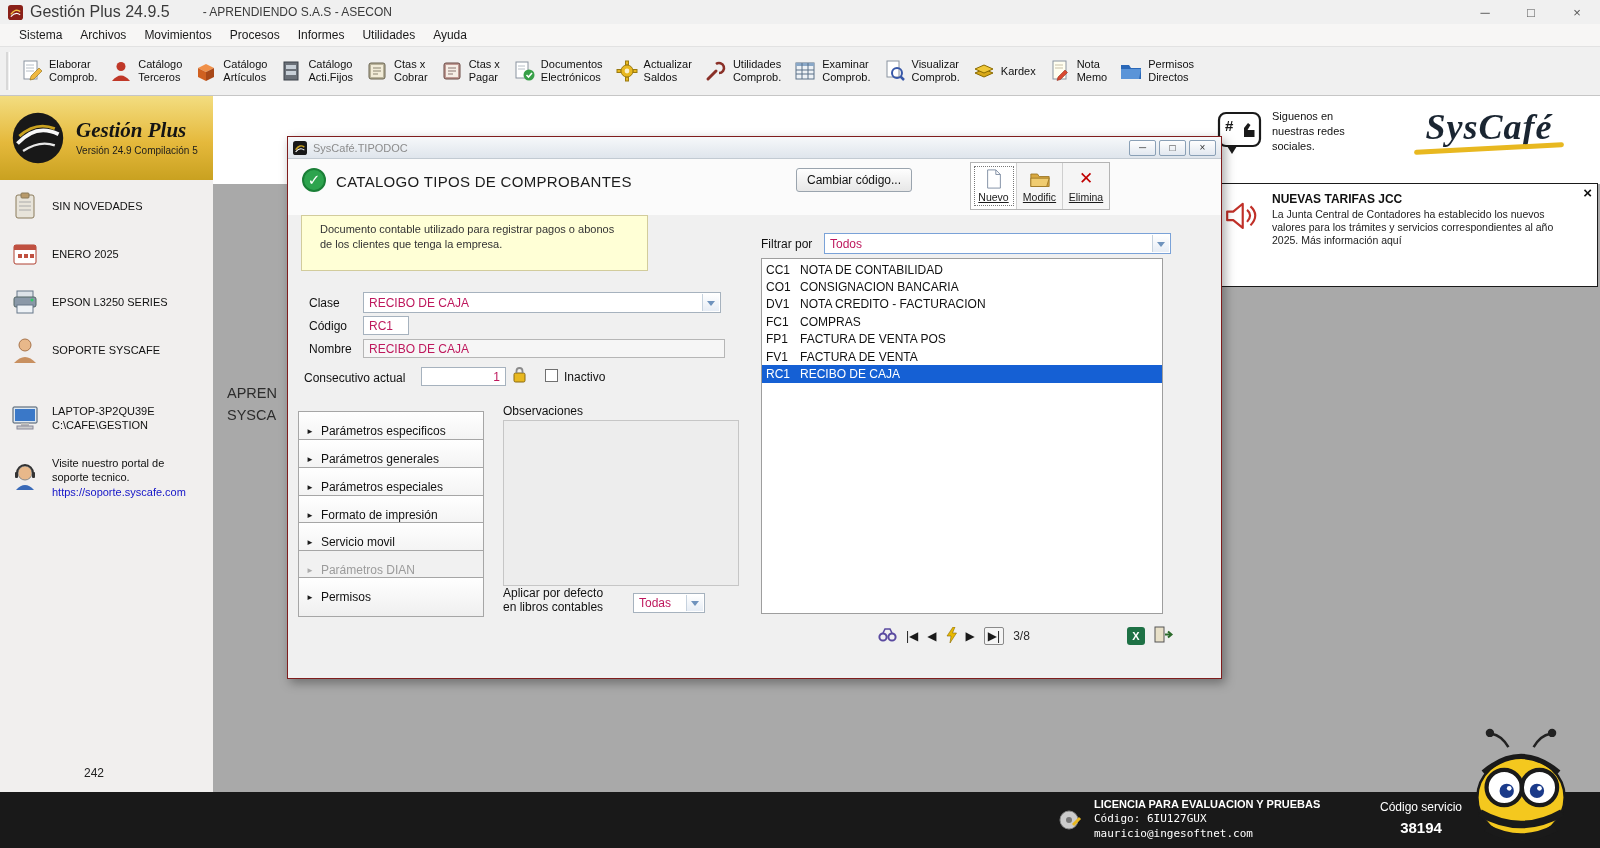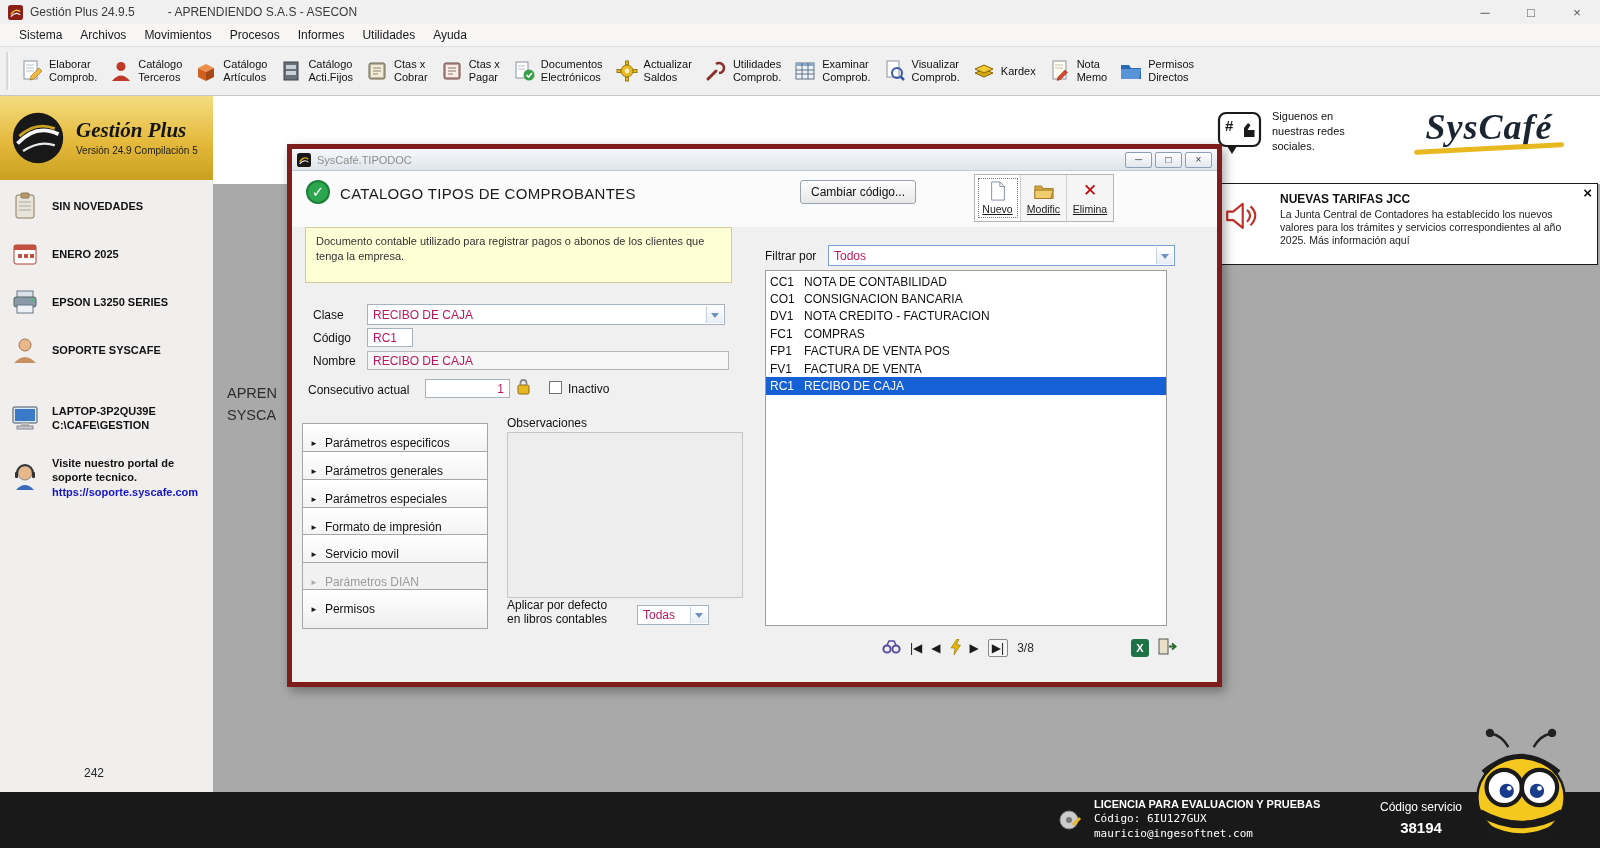--- a/index.html
+++ b/index.html
@@ -3,88 +3,88 @@
 <meta charset="utf-8">
 <style>
   *{margin:0;padding:0;box-sizing:border-box;}
   html,body{width:1600px;height:848px;}
   body{font-family:"Liberation Sans","DejaVu Sans",sans-serif;overflow:hidden;background:#a9a9a9;}
   .screen{position:relative;width:1600px;height:848px;background:#a9a9a9;overflow:hidden;}
 
   
   .titlebar{position:absolute;top:0;left:0;right:0;height:24px;background:#f0f0f0;display:flex;align-items:center;padding-left:8px;gap:7px;z-index:5;}
   .app-icon svg{width:15px;height:15px;display:block;}
-  .titlebar .title{font-size:12px;color:#3a3a3a;}
+  .titlebar .title{font-size:16px;color:#3a3a3a;}
   .titlebar .subtitle{font-size:12px;color:#3a3a3a;margin-left:26px;}
   .win-controls{margin-left:auto;display:flex;height:100%;}
   .win-btn{width:46px;display:flex;align-items:center;justify-content:center;font-size:13px;color:#555;}
 
   .menubar{position:absolute;top:24px;left:0;right:0;height:22px;background:#f7f6f5;display:flex;align-items:center;padding-left:10px;z-index:5;}
   .menu-item{font-size:12px;color:#1a1a1a;padding:2px 9px;}
 
   .toolbar{position:absolute;top:46px;left:0;right:0;height:50px;background:#f0f0f0;border-top:1px solid #e2e2e2;border-bottom:1px solid #c6c6c6;display:flex;align-items:center;padding:0 2px;z-index:5;}
   .tb-sep{width:4px;height:38px;border-left:2px solid #d8d8d8;border-right:1px solid #fff;margin:0 4px;}
   .tool{display:flex;align-items:center;gap:5px;padding:4px 6px;}
   .tool svg{width:24px;height:24px;display:block;}
   .tool .lbl{font-size:11px;color:#111;line-height:1.18;white-space:nowrap;}
 
   
   .main{position:absolute;top:96px;left:0;width:1600px;height:696px;}
   .sidebar{position:absolute;left:0;top:0;width:213px;height:100%;background:#f1efee;}
   .logo-block{height:84px;background:linear-gradient(180deg,#f3dd80,#e5b93c 55%,#c9a120);display:flex;align-items:center;gap:10px;padding:0 10px;}
   .logo-block svg{width:56px;height:56px;flex:none;}
   .logo-title{font-family:"Liberation Serif","DejaVu Serif",serif;font-style:italic;font-weight:bold;font-size:21px;color:#141414;line-height:1;}
   .logo-sub{font-size:10px;color:#1c1c1c;margin-top:4px;}
-  .side-items{padding:10px 24px 0 10px;font-weight:bold;}
+  .side-items{padding:10px 24px 0 10px;}
   .side-item{display:flex;align-items:center;gap:12px;margin-bottom:16px;min-height:32px;}
   .side-item svg{width:30px;height:30px;flex:none;}
   .side-item .txt{font-size:11px;color:#111;line-height:1.3;}
   .side-item .txt .ln2{display:block;}
   .side-link{color:#1414c8;}
   .side-counter{position:absolute;left:84px;bottom:12px;font-size:12px;color:#222;}
 
   .content{position:absolute;left:213px;top:0;width:1387px;height:100%;background:#a9a9a9;}
   .white-strip{position:absolute;left:0;top:0;width:100%;height:88px;background:#ffffff;}
   .social{position:absolute;left:1004px;top:13px;display:flex;gap:9px;}
   .social svg{width:46px;height:50px;}
   .social .txt{font-size:11px;color:#111;line-height:1.35;width:92px;}
   .brand{position:absolute;left:1186px;top:10px;width:180px;text-align:center;}
   .brand .brand-word{font-family:"Liberation Serif","DejaVu Serif",serif;font-style:italic;font-weight:bold;font-size:36px;color:#1a2531;letter-spacing:1px;}
   .brand .swoosh{width:150px;height:5px;background:#e8b820;border-radius:3px;transform:rotate(-3deg);margin:0 auto;margin-top:-2px;}
 
-  .newsbox{position:absolute;left:1000px;top:87px;width:385px;height:82px;background:#fff;border:1px solid #1a1a1a;display:flex;gap:20px;padding:8px 20px 17px 8px;overflow:hidden;}
+  .newsbox{position:absolute;left:1000px;top:87px;width:385px;height:104px;background:#fff;border:1px solid #1a1a1a;display:flex;gap:12px;padding:8px 20px 17px 8px;overflow:hidden;}
   .newsbox svg{width:38px;height:38px;flex:none;margin-top:4px;}
   .news-title{font-size:12px;font-weight:bold;color:#101010;}
   .news-body{font-size:10.5px;color:#222;line-height:1.25;margin-top:2px;}
   .news-close{position:absolute;top:1px;right:5px;font-size:15px;font-weight:bold;color:#111;line-height:1;}
 
   .bgtext{position:absolute;left:14px;top:286px;font-size:14.5px;color:#2d2d2d;line-height:22px;}
 
   
-  .dialog{position:absolute;left:74px;top:48px;width:935px;height:543px;background:#f0f0f0;border:5px solid #7f1d1d;box-shadow:3px 4px 10px rgba(0,0,0,.35);z-index:10;}
+  .dialog{position:absolute;left:74px;top:40px;width:935px;height:543px;background:#f0f0f0;border:1px solid #7f1d1d;box-shadow:3px 4px 10px rgba(0,0,0,.35);z-index:10;}
   .dlg-titlebar{height:22px;background:linear-gradient(180deg,#f6f8fa,#dfe5ec);border-bottom:1px solid #c2cad2;display:flex;align-items:center;gap:6px;padding:0 5px;}
   .dlg-titlebar svg{width:14px;height:14px;}
   .dlg-title{font-size:11px;color:#8c8c8c;}
   .dlg-controls{margin-left:auto;display:flex;gap:3px;}
   .dlg-btn{width:27px;height:16px;border:1px solid #8aa0b6;border-radius:2px;background:linear-gradient(#fefefe,#e2e8f0);display:flex;align-items:center;justify-content:center;font-size:10px;color:#333;line-height:1;}
   .dlg-body{position:relative;height:519px;}
   .dlg-white{position:absolute;left:0;top:0;right:0;height:56px;background:#fbfbfb;}
 
   .dlg-check{position:absolute;left:14px;top:9px;width:24px;height:24px;border-radius:50%;background:#2da44e;border:2px solid #1a7f37;color:#fff;display:flex;align-items:center;justify-content:center;font-size:15px;font-weight:bold;}
   .dlg-heading{position:absolute;left:48px;top:14px;font-size:15px;color:#1c1c1c;letter-spacing:.3px;}
   .btn-cambiar{position:absolute;left:508px;top:9px;width:116px;height:24px;background:linear-gradient(#fefefe,#e7e7e7);border:1px solid #9aa4ae;border-radius:3px;font-size:12px;color:#111;display:flex;align-items:center;justify-content:center;}
   .action-group{position:absolute;left:682px;top:3px;display:flex;border:1px solid #b4b4b4;background:#f5f5f5;}
   .action-btn{width:46px;height:46px;display:flex;flex-direction:column;align-items:center;justify-content:center;gap:2px;border-right:1px solid #cfcfcf;}
   .action-btn:last-child{border-right:none;}
   .action-btn.focused{background:#ffffff;outline:1px dotted #777;outline-offset:-4px;}
   .action-btn svg{width:20px;height:20px;}
   .action-btn .x-glyph{font-size:17px;font-weight:bold;color:#c00000;line-height:20px;}
   .action-btn .albl{font-size:10.5px;color:#1a1a1a;text-decoration:underline;}
 
-  .infobox{position:absolute;left:13px;top:56px;width:427px;height:56px;background:#ffffd6;border:1px solid #d2cc9c;padding:6px 10px;font-size:11px;color:#333;line-height:1.35;}
+  .infobox{position:absolute;left:13px;top:56px;width:347px;height:56px;background:#ffffd6;border:1px solid #d2cc9c;padding:6px 18px;font-size:11px;color:#333;line-height:1.35;}
 
   .f-label{position:absolute;font-size:12px;color:#111;white-space:nowrap;}
   .tfield{position:absolute;background:#fff;border:1px solid #a6b2be;font-size:12px;color:#be185d;display:flex;align-items:center;padding:0 5px;}
   .tfield.gray{background:#f6f6f6;border-color:#b6b6b6;}
   .combo{padding-right:20px;}
   .combo .arrow{position:absolute;right:1px;top:1px;bottom:1px;width:17px;background:linear-gradient(#ffffff,#e7edf5);border-left:1px solid #c6d2de;display:flex;align-items:center;justify-content:center;}
   .combo .arrow::after{content:"";border:4px solid transparent;border-top:5px solid #6f93bd;margin-top:5px;}
 
   .cb{position:absolute;width:13px;height:13px;background:#fff;border:1px solid #707070;}
   .lock{position:absolute;}

